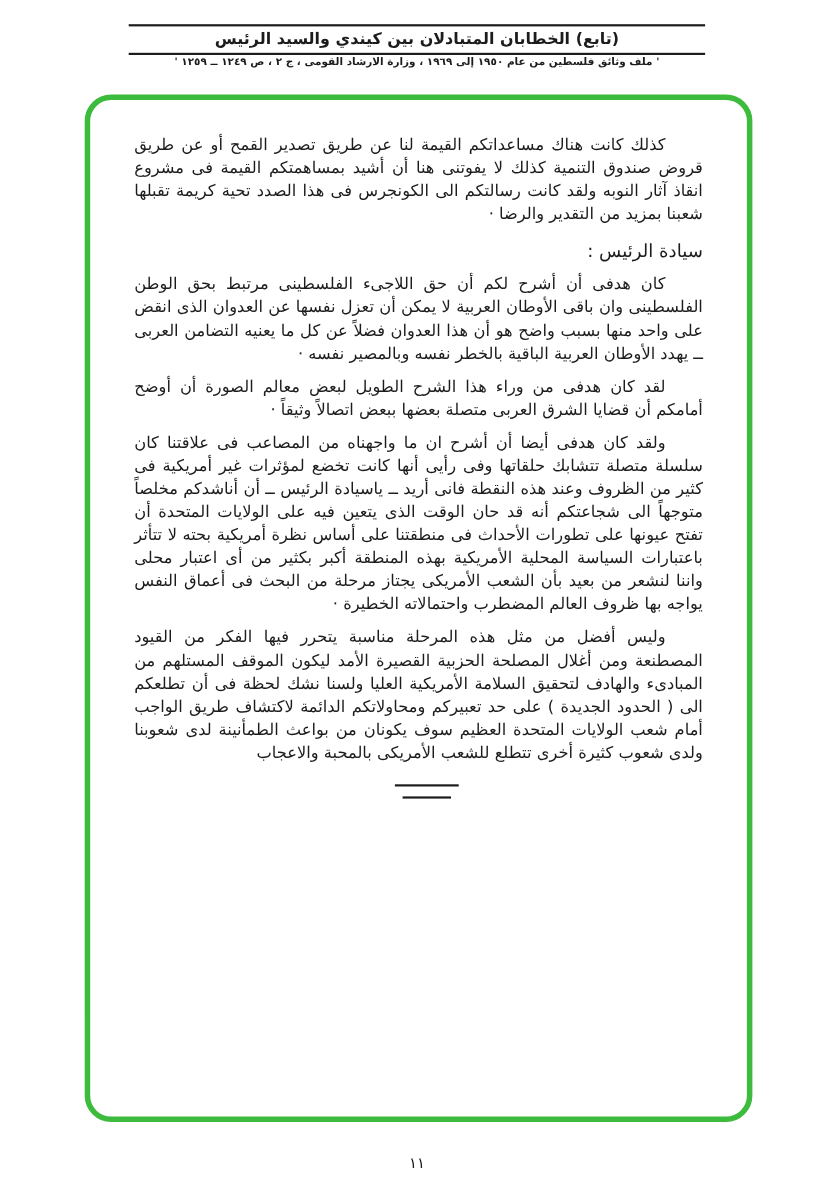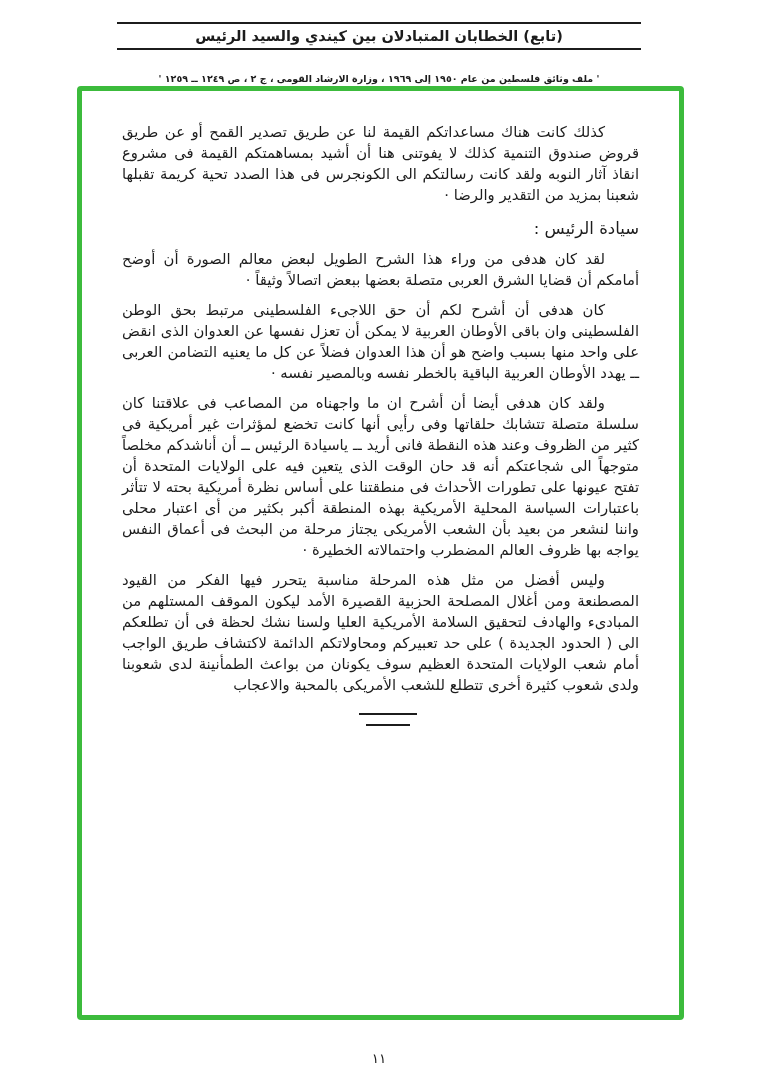--- a/index.html
+++ b/index.html
@@ -33,33 +33,33 @@
   }
   .header-title {
     font-weight: bold;
     font-size: 14.5px;
     line-height: 20px;
     padding: 2px 0 2px 0;
   }
   .header-source {
     font-size: 9.5px;
     font-weight: bold;
-    margin-top: 23px;
+    margin-top: 1px;
     letter-spacing: 0.2px;
   }
   
   .frame {
     position: absolute;
     left: 77px;
     top: 86px;
     width: 607px;
     height: 934px;
     box-sizing: border-box;
     border: 5px solid var(--frame-green, #3cbb3c);
-    border-radius: 4px;
+    border-radius: 24px;
     background: #ffffff;
   }
   .text-body {
     direction: rtl;
     text-align: justify;
     padding: 30px 40px 0 40px;
     font-size: 14.8px;
     line-height: 21px;
   }
   .text-body p {
@@ -110,22 +110,22 @@
     <div class="rule"></div>
     <div class="header-title">(تابع) الخطابان المتبادلان بين كيندي والسيد الرئيس</div>
     <div class="rule"></div>
     <div class="header-source">' ملف وثائق فلسطين من عام ١٩٥٠ إلى ١٩٦٩ ، وزارة الارشاد القومى ، ج ٢ ، ص ١٢٤٩ ــ ١٢٥٩ '</div>
   </div>
 
   <div class="frame">
     <div class="text-body">
       <p>كذلك كانت هناك مساعداتكم القيمة لنا عن طريق تصدير القمح أو عن طريق قروض صندوق التنمية كذلك لا يفوتنى هنا أن أشيد بمساهمتكم القيمة فى مشروع انقاذ آثار النوبه ولقد كانت رسالتكم الى الكونجرس فى هذا الصدد تحية كريمة تقبلها شعبنا بمزيد من التقدير والرضا ·</p>
       <div class="section-heading">سيادة الرئيس :</div>
+      <p>كان هدفى أن أشرح لكم أن حق اللاجىء الفلسطينى مرتبط بحق الوطن الفلسطينى وان باقى الأوطان العربية لا يمكن أن تعزل نفسها عن العدوان الذى انقض على واحد منها بسبب واضح هو أن هذا العدوان فضلاً عن كل ما يعنيه التضامن العربى ــ يهدد الأوطان العربية الباقية بالخطر نفسه وبالمصير نفسه ·</p>
       <p>لقد كان هدفى من وراء هذا الشرح الطويل لبعض معالم الصورة أن أوضح أمامكم أن قضايا الشرق العربى متصلة بعضها ببعض اتصالاً وثيقاً ·</p>
-      <p>كان هدفى أن أشرح لكم أن حق اللاجىء الفلسطينى مرتبط بحق الوطن الفلسطينى وان باقى الأوطان العربية لا يمكن أن تعزل نفسها عن العدوان الذى انقض على واحد منها بسبب واضح هو أن هذا العدوان فضلاً عن كل ما يعنيه التضامن العربى ــ يهدد الأوطان العربية الباقية بالخطر نفسه وبالمصير نفسه ·</p>
       <p>ولقد كان هدفى أيضا أن أشرح ان ما واجهناه من المصاعب فى علاقتنا كان سلسلة متصلة تتشابك حلقاتها وفى رأيى أنها كانت تخضع لمؤثرات غير أمريكية فى كثير من الظروف وعند هذه النقطة فانى أريد ــ ياسيادة الرئيس ــ أن أناشدكم مخلصاً متوجهاً الى شجاعتكم أنه قد حان الوقت الذى يتعين فيه على الولايات المتحدة أن تفتح عيونها على تطورات الأحداث فى منطقتنا على أساس نظرة أمريكية بحته لا تتأثر باعتبارات السياسة المحلية الأمريكية بهذه المنطقة أكبر بكثير من أى اعتبار محلى واننا لنشعر من بعيد بأن الشعب الأمريكى يجتاز مرحلة من البحث فى أعماق النفس يواجه بها ظروف العالم المضطرب واحتمالاته الخطيرة ·</p>
       <p>وليس أفضل من مثل هذه المرحلة مناسبة يتحرر فيها الفكر من القيود المصطنعة ومن أغلال المصلحة الحزبية القصيرة الأمد ليكون الموقف المستلهم من المبادىء والهادف لتحقيق السلامة الأمريكية العليا ولسنا نشك لحظة فى أن تطلعكم الى ( الحدود الجديدة ) على حد تعبيركم ومحاولاتكم الدائمة لاكتشاف طريق الواجب أمام شعب الولايات المتحدة العظيم سوف يكونان من بواعث الطمأنينة لدى شعوبنا ولدى شعوب كثيرة أخرى تتطلع للشعب الأمريكى بالمحبة والاعجاب</p>
       <div class="end-divider">
         <div class="line-a"></div>
         <div class="line-b"></div>
       </div>
     </div>
   </div>
 
   <div class="page-number">١١</div>

